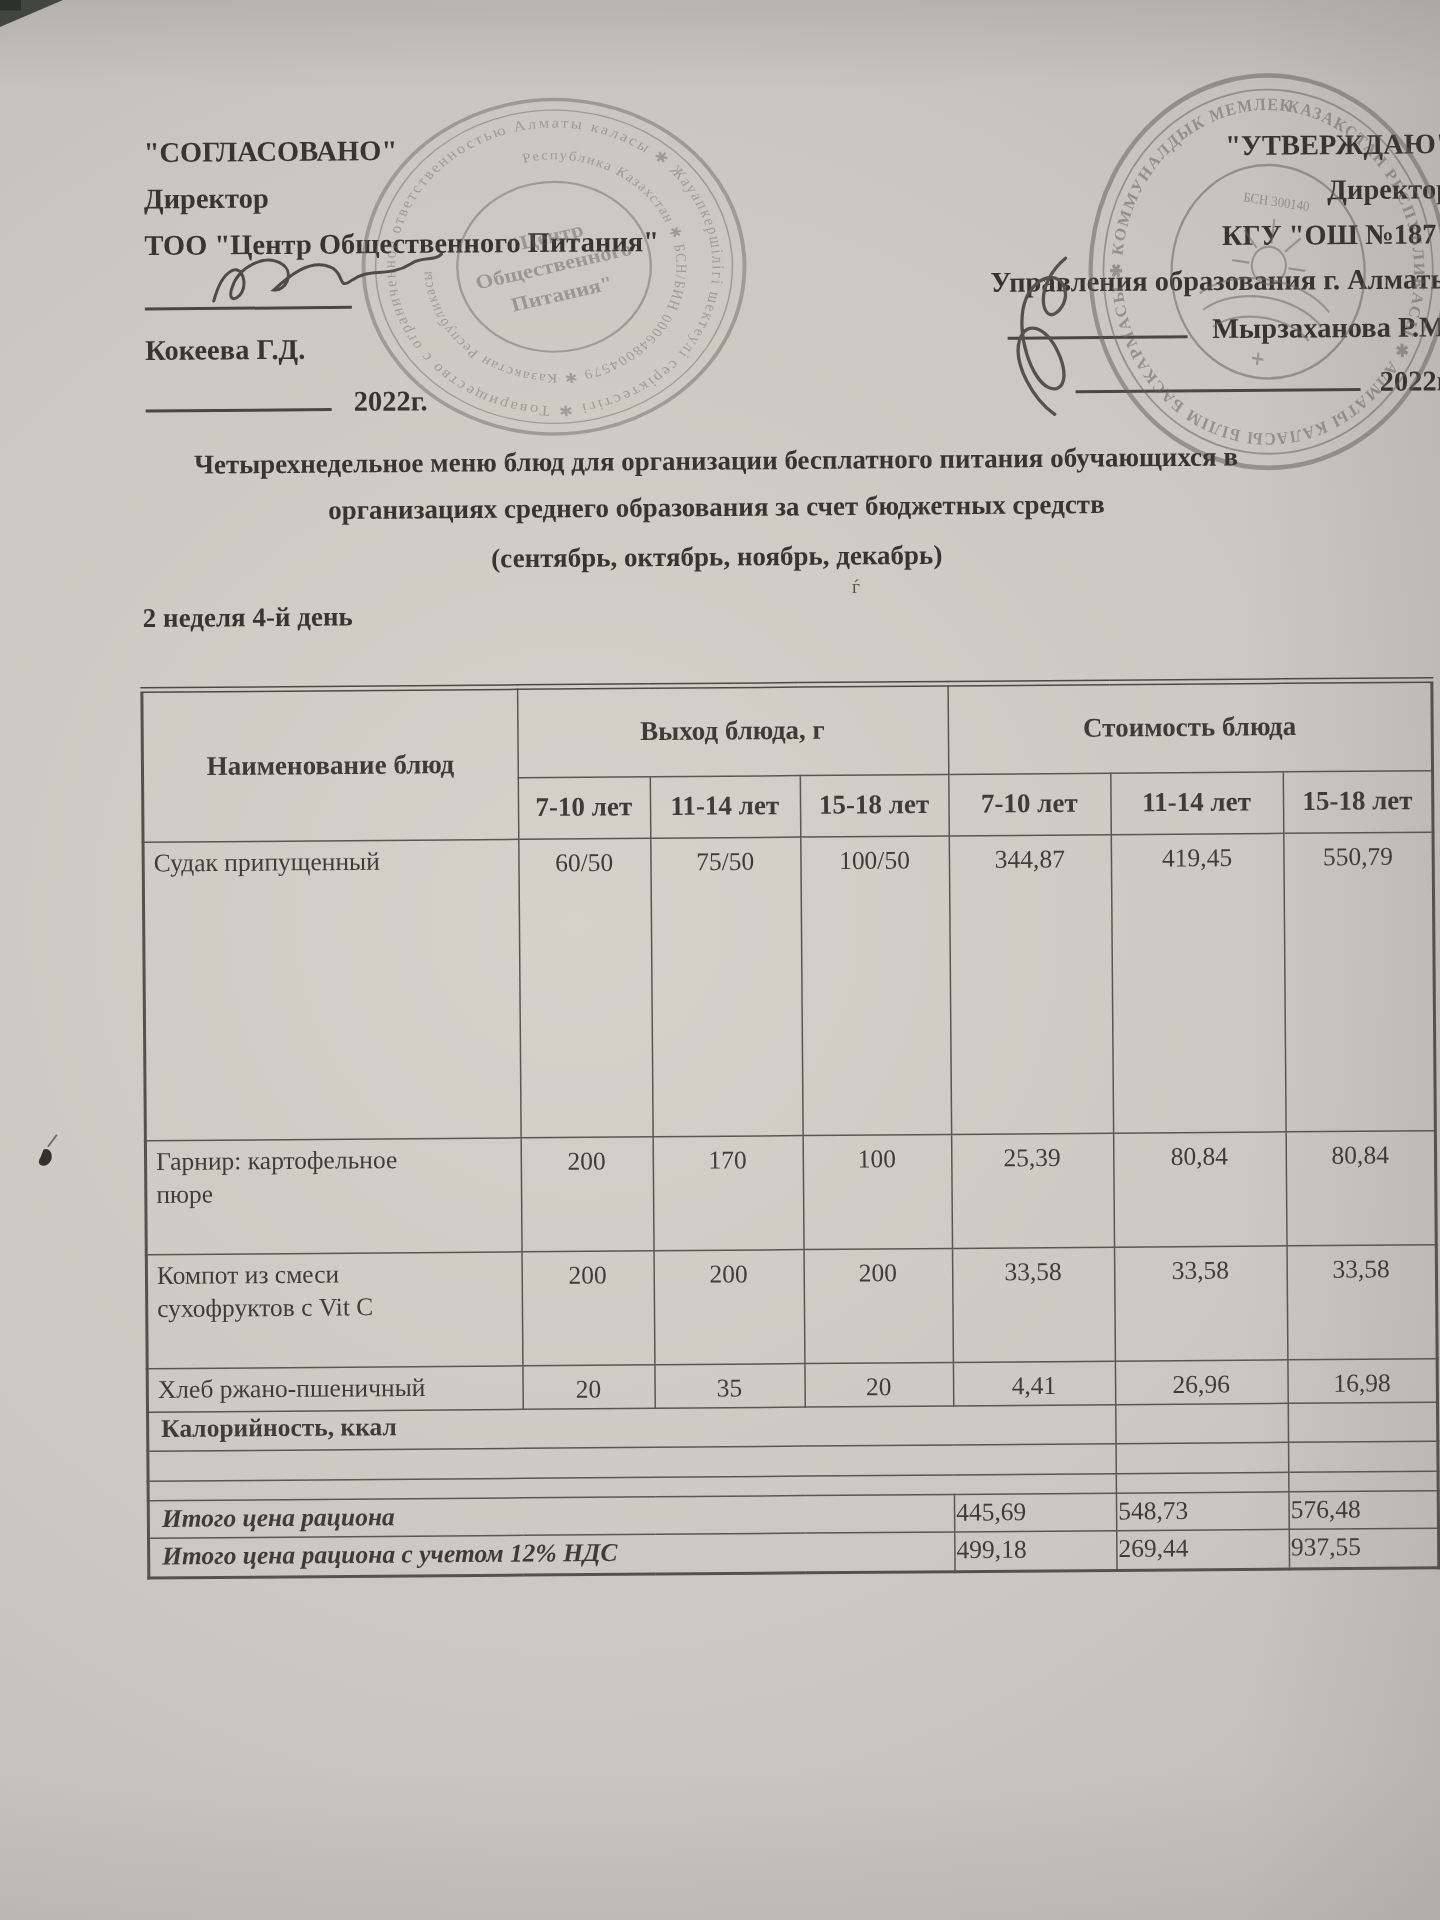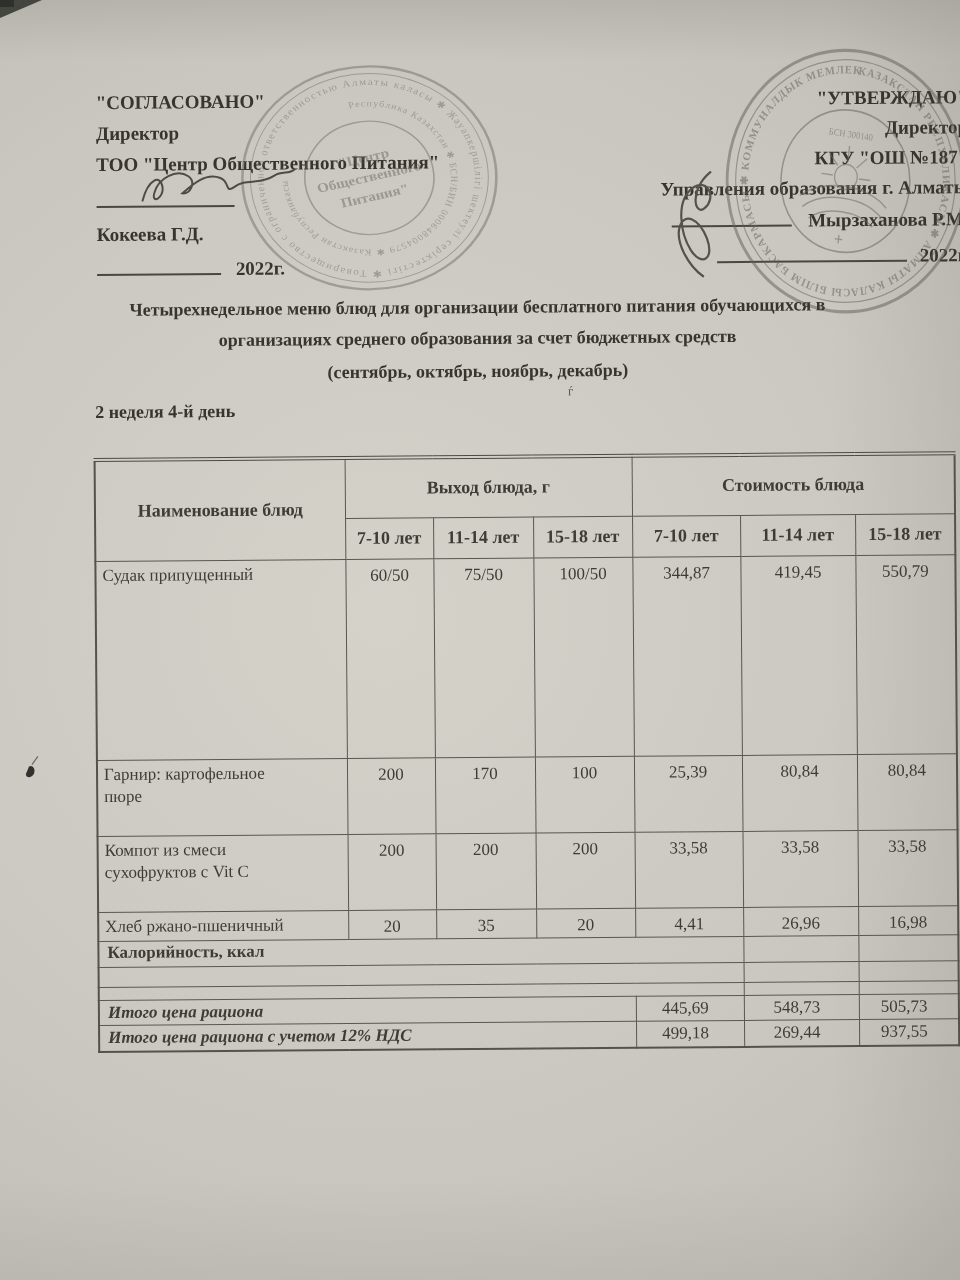--- a/index.html
+++ b/index.html
@@ -48,21 +48,21 @@
   table.menu td { border:1.4px solid #5a5750; overflow:hidden; }
   td.hcell { font-weight:bold; font-size:18px; text-align:center; vertical-align:middle; }
   td.name { vertical-align:top; padding:3px 6px; line-height:22px; }
   td.num { text-align:center; vertical-align:top; padding-top:6px; }
   tr.hr1 { height:60px; } tr.hr2 { height:41px; }
   tr.r1 { height:199px; } tr.r2 { height:76px; } tr.r3 { height:76px; } tr.r4 { height:26px; }
   tr.rcal { height:26px; } tr.rempty { height:20px; } tr.rempty2 { height:13px; }
   tr.rtot1 { height:25px; } tr.rtot2 { height:27px; }
   td.callabel { font-weight:bold; padding-left:8px; vertical-align:top; }
   td.tlabel { font-style:italic; font-weight:bold; padding-left:8px; vertical-align:middle; }
-  td.tnum { text-align:center; padding-right:10px; vertical-align:middle;margin-top:14px; }
+  td.tnum { text-align:left; padding-right:10px; vertical-align:middle;margin-top:14px; }
 
   
   .stampL { position:absolute; left:242px; top:62px; width:262px; height:230px; opacity:.46; }
   .stampR { position:absolute; left:726px; top:48px; width:246px; height:272px; opacity:.52; }
   .sigL { position:absolute; left:140px; top:158px; }
   .sigR { position:absolute; left:642px; top:168px; }
   .blot { position:absolute; left:18px; top:748px; }
 </style>
 </head>
 <body>
@@ -256,21 +256,21 @@
       <tr class="rempty2">
         <td colspan="5"></td>
         <td></td>
         <td></td>
       </tr>
 
       <tr class="rtot1">
         <td class="tlabel" colspan="4">Итого цена рациона</td>
         <td class="tnum">445,69</td>
         <td class="tnum">548,73</td>
-        <td class="tnum">505,73</td>
+        <td class="tnum">576,48</td>
       </tr>
       <tr class="rtot2">
         <td class="tlabel" colspan="4">Итого цена рациона с учетом 12% НДС</td>
         <td class="tnum">499,18</td>
         <td class="tnum">269,44</td>
         <td class="tnum">937,55</td>
       </tr>
     </tbody>
   </table>
 

